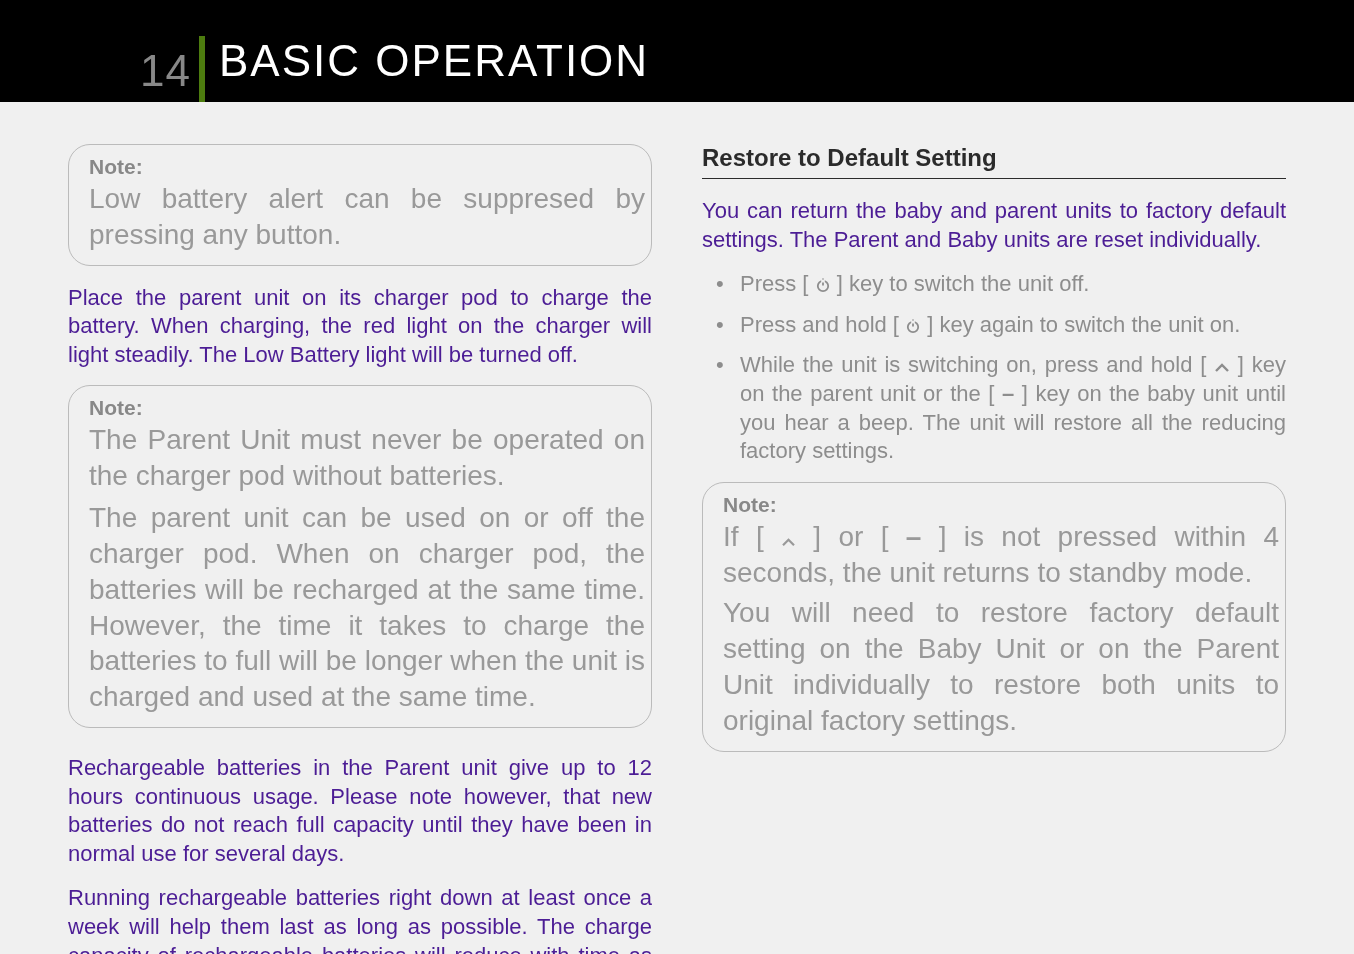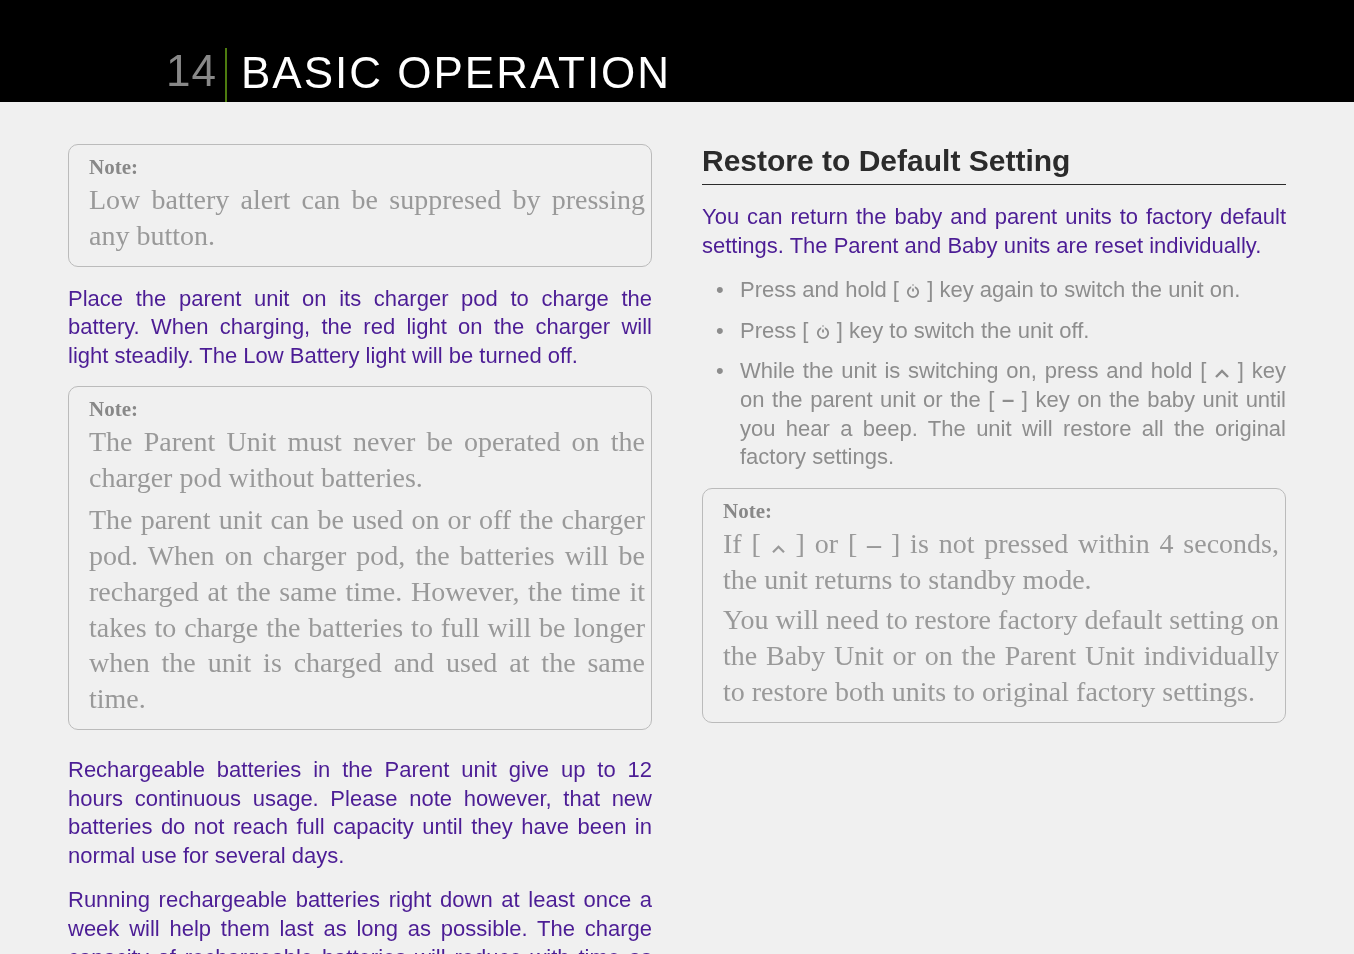--- a/index.html
+++ b/index.html
@@ -12,74 +12,73 @@
     overflow: hidden;
   }
   .header-bar {
     background: #000;
     height: 102px;
     width: 100%;
     position: relative;
   }
   .header-inner {
     position: absolute;
-    left: 166px;
+    left: 140px;
     bottom: 0;
     display: flex;
     align-items: flex-end;
   }
   .page-num {
     color: #888888;
     font-size: 44px;
     font-weight: normal;
     letter-spacing: 1px;
     padding-right: 8px;
     padding-bottom: 6px;
   }
   .title-box {
-    border-left: 2px solid #4d7c0f;
+    border-left: 6px solid #4d7c0f;
     padding-left: 14px;
-    padding-bottom: 4px;
+    padding-bottom: 16px;
   }
   .title-box .title-text {
     color: #fff;
     font-size: 44px;
     font-weight: normal;
     letter-spacing: 2px;
   }
   .page-body {
     display: flex;
     padding: 42px 68px 0 68px;
     gap: 50px;
   }
   .col {
     flex: 1;
     min-width: 0;
   }
   .note-box {
     border: 1px solid #bbbbbb;
-    border-radius: 10px;
+    border-radius: 22px;
     padding: 10px 6px 12px 20px;
     margin-bottom: 18px;
-    font-family: Liberation Serif, serif;
   }
   .note-label {
     font-weight: bold;
     color: #888888;
     font-size: 21px;
     margin-bottom: 2px;
   }
   .note-text {
     font-size: 28px;
     line-height: 1.28;
     color: #999999;
   }
   .note-text.justify { text-align: justify; }
   .section-heading {
-    font-size: 30px;
+    font-size: 24px;
     font-weight: bold;
     color: #2b2b2b;
     border-bottom: 1.5px solid #2b2b2b;
     padding-bottom: 6px;
     margin-bottom: 18px;
     margin-top: 6px;
   }
   .body-p {
     font-size: 22px;
     line-height: 1.3;
@@ -152,37 +151,37 @@
   </div>
 
   <div class="col">
 
     <div class="section-heading" style="margin-top:0;">Restore to Default Setting</div>
 
     <p class="body-p">You can return the baby and parent units to factory default settings. The Parent and Baby units are reset individually.</p>
 
     <ul class="bullets">
       <li>
+        <span>Press [ </span><span class="ico"><svg width="16" height="16" viewBox="0 0 16 16">
+              <circle cx="8" cy="9" r="5.2" fill="none" stroke="#8d8d8d" stroke-width="1.8"></circle>
+              <line x1="8" y1="1.5" x2="8" y2="8.5" stroke="#8d8d8d" stroke-width="1.8"></line>
+              <rect x="6.2" y="2.5" width="3.6" height="3" fill="#f0f0f0"></rect>
+            </svg></span><span> ] key to switch the unit off.</span>
+      </li>
+      <li>
         <span>Press and hold [ </span><span class="ico"><svg width="16" height="16" viewBox="0 0 16 16">
               <circle cx="8" cy="9" r="5.2" fill="none" stroke="#8d8d8d" stroke-width="1.8"></circle>
               <line x1="8" y1="1.5" x2="8" y2="8.5" stroke="#8d8d8d" stroke-width="1.8"></line>
               <rect x="6.2" y="2.5" width="3.6" height="3" fill="#f0f0f0"></rect>
             </svg></span><span> ] key again to switch the unit on.</span>
       </li>
       <li>
-        <span>Press [ </span><span class="ico"><svg width="16" height="16" viewBox="0 0 16 16">
-              <circle cx="8" cy="9" r="5.2" fill="none" stroke="#8d8d8d" stroke-width="1.8"></circle>
-              <line x1="8" y1="1.5" x2="8" y2="8.5" stroke="#8d8d8d" stroke-width="1.8"></line>
-              <rect x="6.2" y="2.5" width="3.6" height="3" fill="#f0f0f0"></rect>
-            </svg></span><span> ] key to switch the unit off.</span>
-      </li>
-      <li>
         <span>While the unit is switching on, press and hold [ </span><span class="ico"><svg width="16" height="12" viewBox="0 0 16 12">
               <polyline points="2,9 8,3 14,9" fill="none" stroke="#8d8d8d" stroke-width="2.4"></polyline>
-            </svg></span><span> ] key on the parent unit or the [ </span><span style="font-weight:bold;">–</span><span> ] key on the baby unit until you hear a beep. The unit will restore all the original factory settings.</span>
+            </svg></span><span> ] key on the parent unit or the [ </span><span style="font-weight:bold;">–</span><span> ] key on the baby unit until you hear a beep. The unit will restore all the reducing factory settings.</span>
       </li>
     </ul>
 
     <div class="note-box">
       <div class="note-label">Note:</div>
       <div class="note-text justify" style="margin-bottom:5px;">
         <span>If [ </span><span class="ico"><svg width="15" height="11" viewBox="0 0 16 12">
               <polyline points="2,9 8,3 14,9" fill="none" stroke="#999999" stroke-width="2.4"></polyline>
             </svg></span><span> ] or [ </span><span style="font-weight:bold;">–</span><span> ] is not pressed within 4 seconds, the unit returns to standby mode.</span>
       </div>

